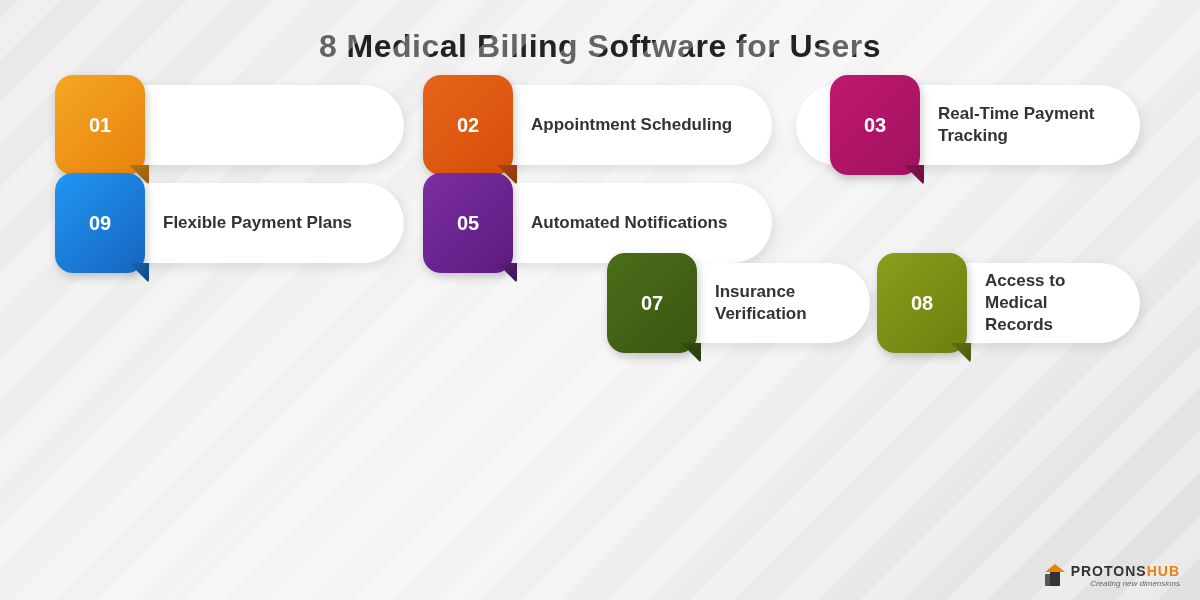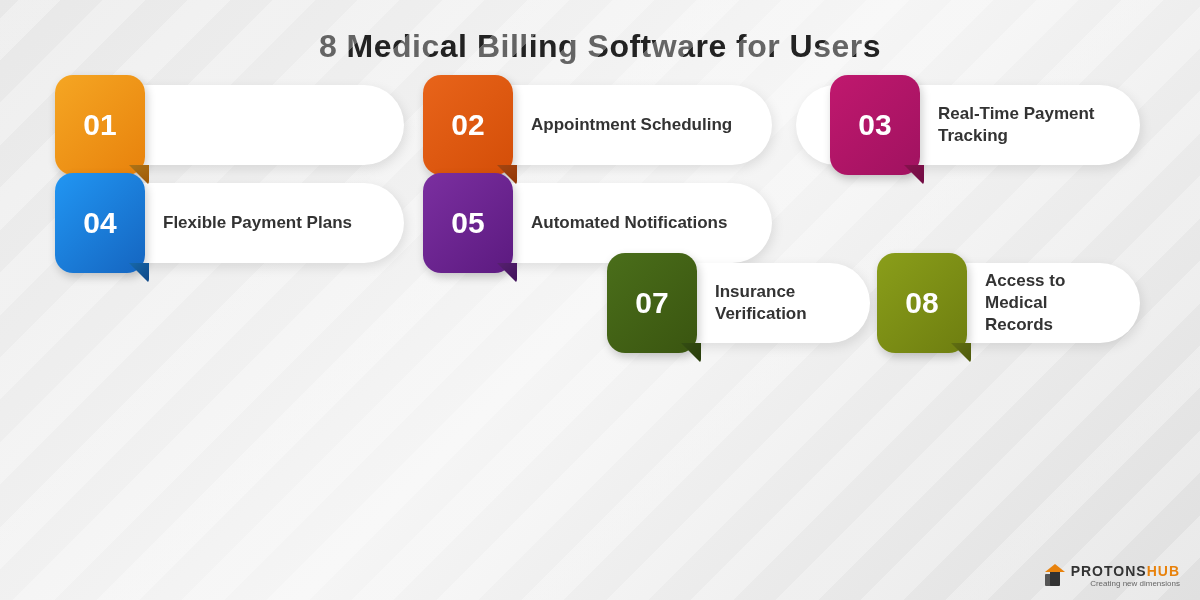--- a/index.html
+++ b/index.html
@@ -58,21 +58,21 @@
       overflow: visible;
     }
 
     .card-badge {
       width: 90px;
       height: 100px;
       border-radius: 18px;
       display: flex;
       align-items: center;
       justify-content: center;
-      font-size: 30px;
+      font-size: 20px;
       font-weight: 800;
       color: white;
       flex-shrink: 0;
       margin-left: -5px;
       position: relative;
       z-index: 2;
       box-shadow: 2px 4px 10px rgba(0,0,0,0.2);
     }
 
     
@@ -127,20 +127,21 @@
 
     .logo-text span.hub {
       color: #e8820c;
     }
 
     .logo-sub {
       font-size: 8px;
       color: #666;
       display: block;
       text-align: right;
+      font-style: italic;
     }
 
     .logo-icon {
       width: 24px;
       height: 24px;
     }
   </style>
 </head>
 <body>
 
@@ -152,21 +153,21 @@
   </div>
     <div class="card">
     <div class="card-badge badge-orange2">02</div>
     <span class="card-label">Appointment Scheduling</span>
   </div>
     <div class="card">
     <div class="card-badge badge-pink">03</div>
     <span class="card-label">Real-Time Payment Tracking</span>
   </div>
     <div class="card">
-    <div class="card-badge badge-blue">04</div>
+    <div class="card-badge badge-blue">09</div>
     <span class="card-label">Flexible Payment Plans</span>
   </div>
     <div class="card">
     <div class="card-badge badge-purple">05</div>
     <span class="card-label">Automated Notifications</span>
   </div>
   </div>
 
 <div style="display: flex; justify-content: center; gap: 12px; padding: 0px 60px; margin-top: 0px; position: relative; z-index: 1;">
     <div class="card" style="margin-left: calc(50% + 12px); width: calc(33.33% - 16px);">

